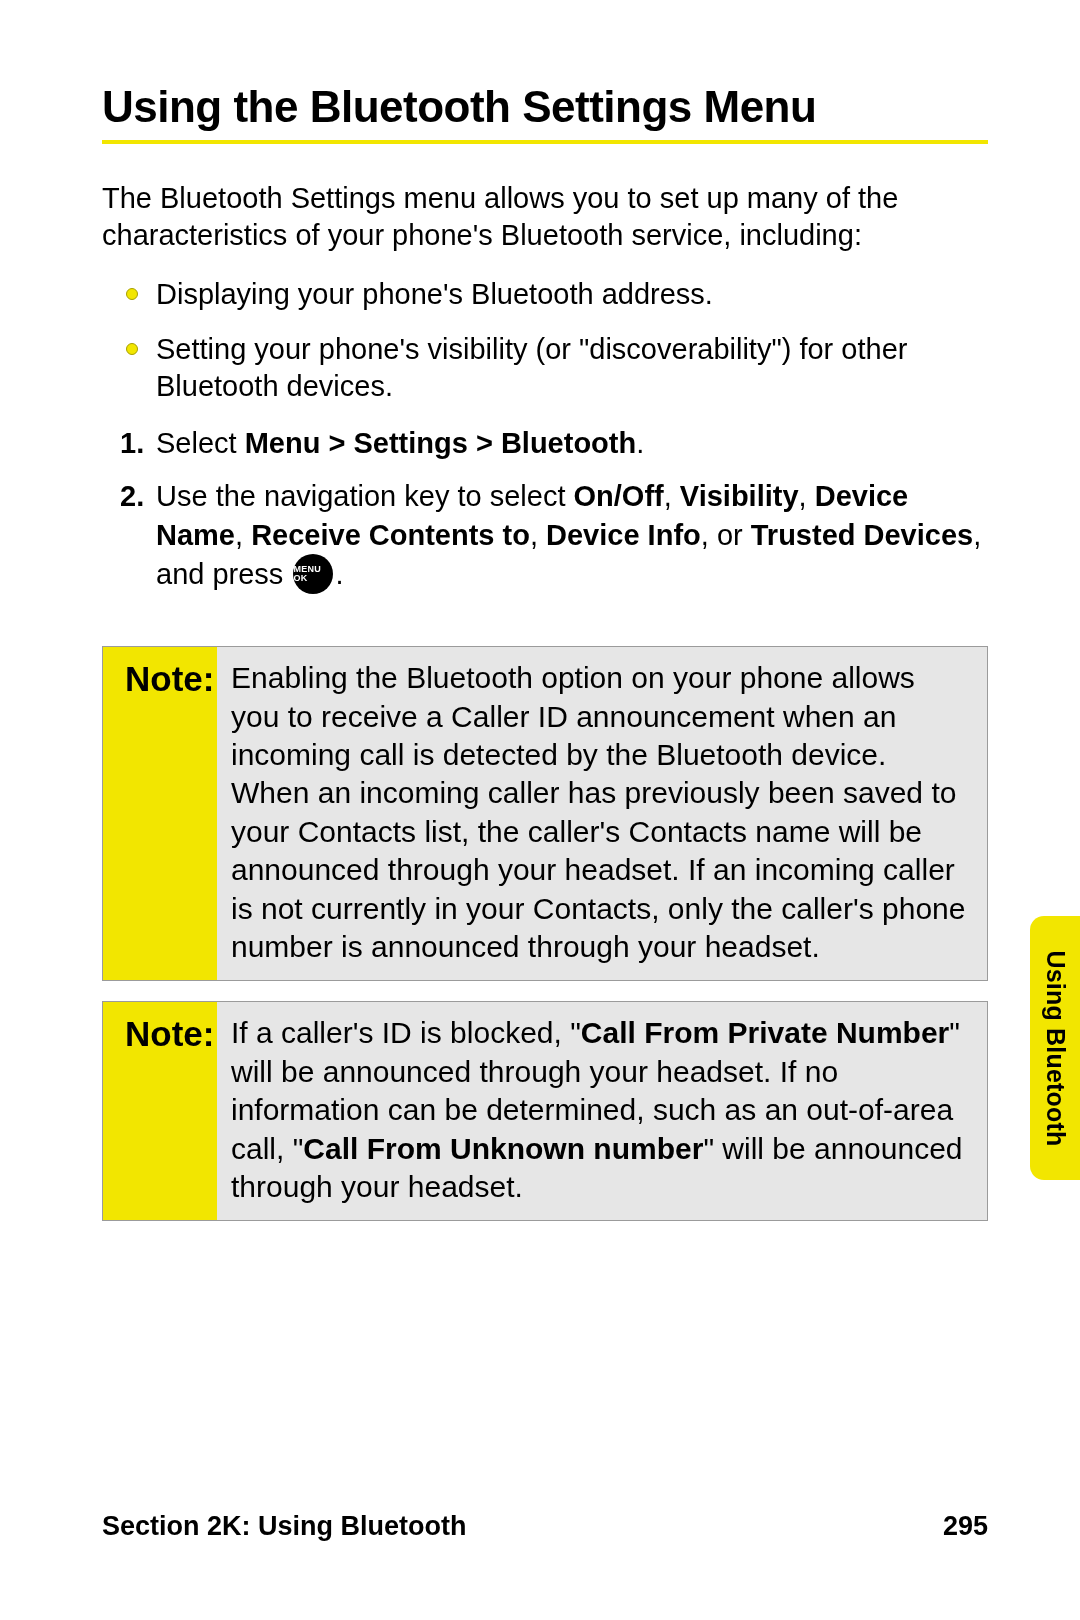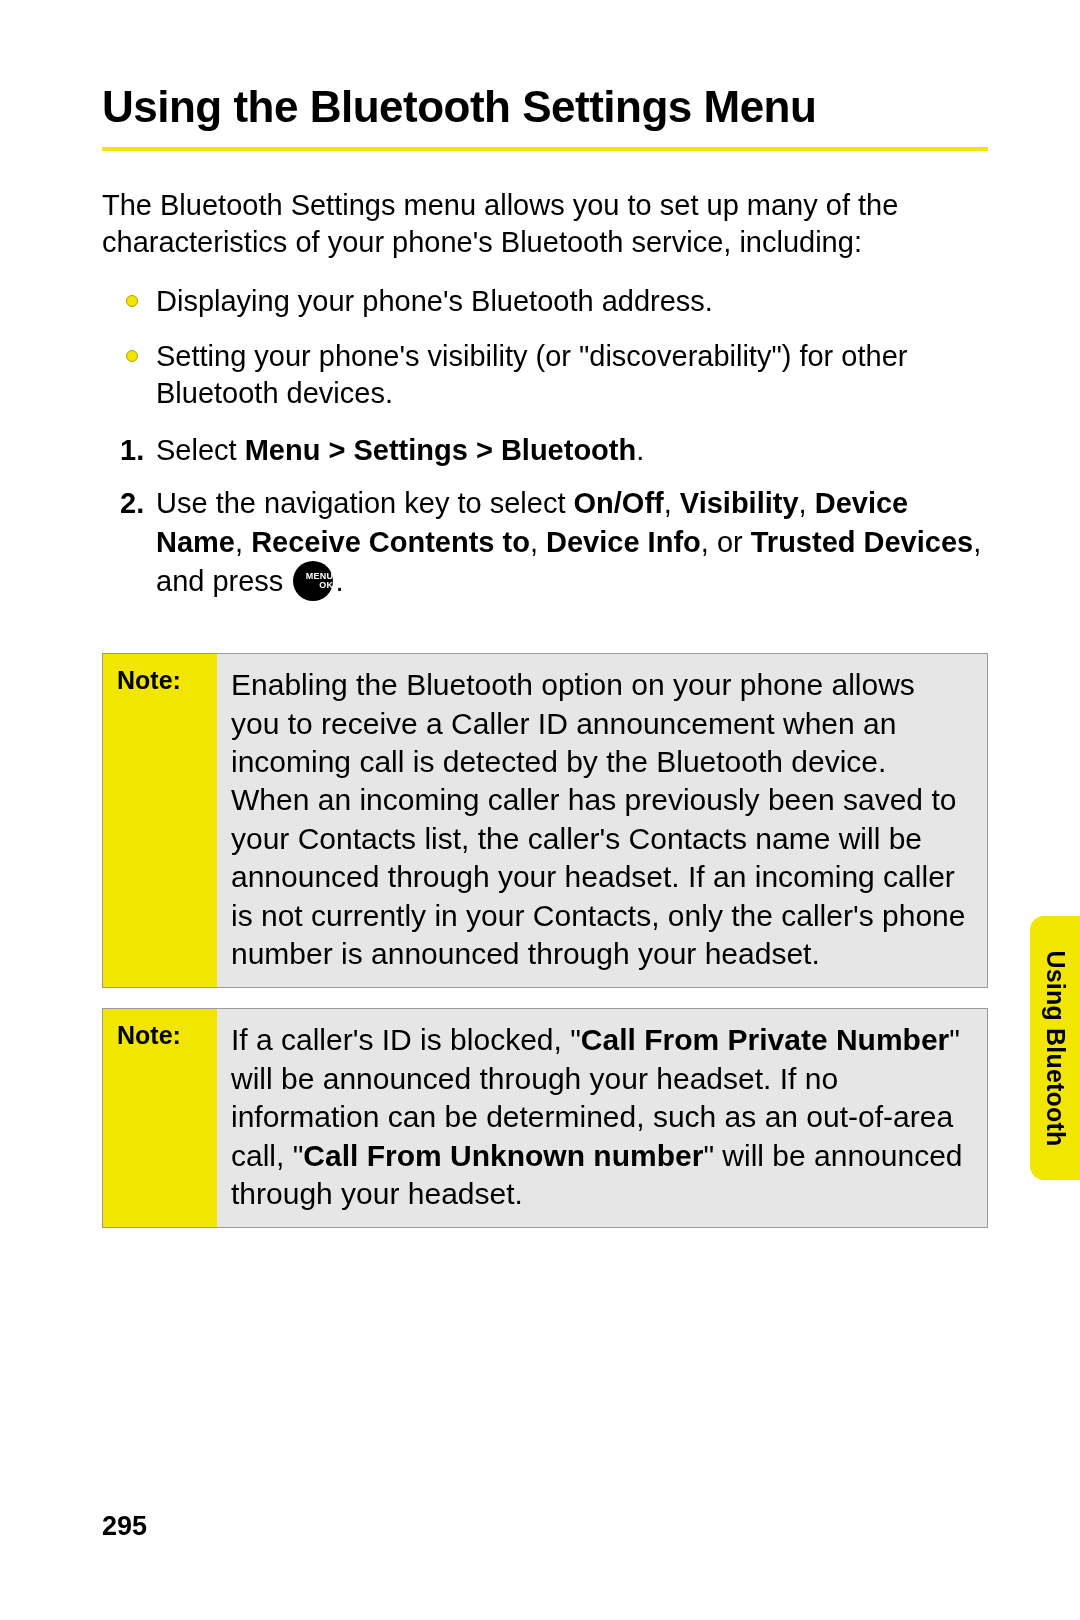--- a/index.html
+++ b/index.html
@@ -11,21 +11,21 @@
     color: #000000;
     position: relative;
   }
   .page {
     padding: 82px 92px 0 102px;
   }
   .title {
     font-size: 44px;
     font-weight: 700;
     letter-spacing: -0.5px;
-    padding-bottom: 15px;
+    padding-bottom: 8px;
   }
   .title-rule {
     height: 4px;
     background: #f2e600;
     width: 100%;
     margin-bottom: 36px;
   }
   .intro {
     font-size: 29px;
     line-height: 1.28;
@@ -77,21 +77,21 @@
   }
   .b { font-weight: 700; }
   .menu-btn {
     display: inline-flex;
     vertical-align: middle;
     width: 40px;
     height: 40px;
     background: #000;
     color: #fff;
     border-radius: 50%;
-    align-items: flex-end;
+    align-items: flex-start;
     justify-content: center;
     flex-direction: column;
     font-size: 10px;
     font-weight: 700;
     line-height: 1;
     letter-spacing: 0.3px;
     margin: 0 2px;
     position: relative;
     top: -2px;
   }
@@ -100,22 +100,22 @@
   .note-box {
     display: flex;
     border: 1px solid #9b9b9b;
     margin-bottom: 20px;
   }
   .note-label {
     background: #f2e600;
     width: 114px;
     flex: 0 0 114px;
     font-weight: 700;
-    font-size: 25px;
-    padding: 12px 14px;
+    font-size: 35px;
+    padding: 12px 22px;
   }
   .note-body {
     background: #e6e6e6;
     flex: 1;
     font-size: 30px;
     line-height: 1.28;
     padding: 12px 16px 14px 14px;
   }
   .side-tab {
     position: absolute;
@@ -187,14 +187,15 @@
     </div>
   </div>
 
 </div>
 
 <div class="side-tab">
   <div class="side-tab-text">Using Bluetooth</div>
 </div>
 
 <div class="footer">
+  <span>Section 2K: Using Bluetooth</span>
   <span>295</span>
 </div>
 
 </body></html>

